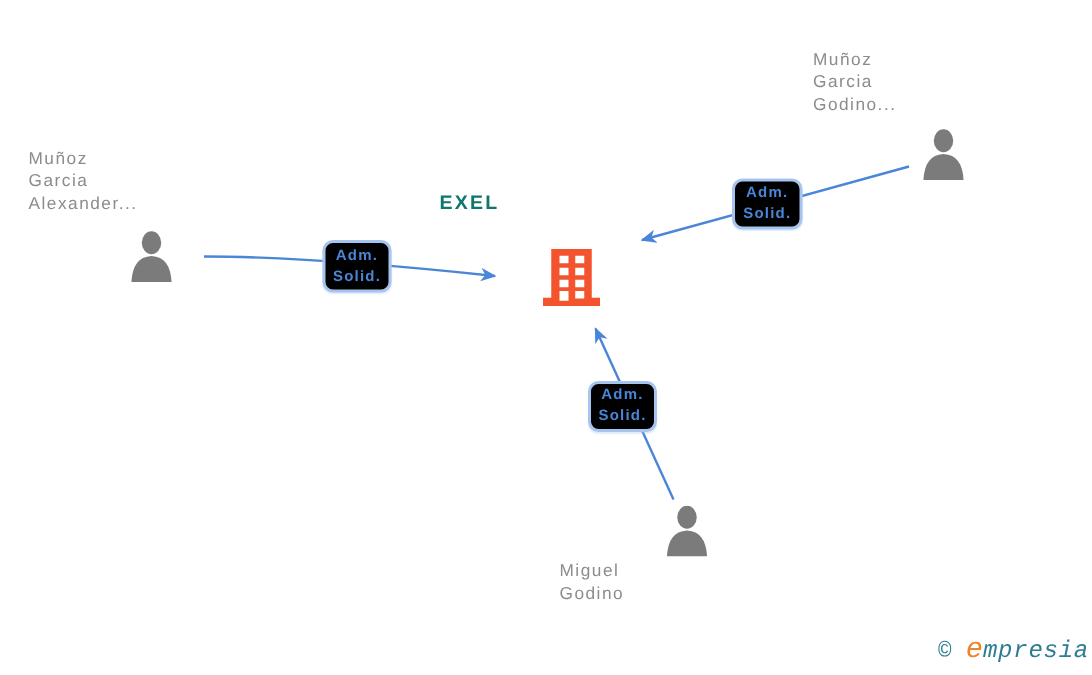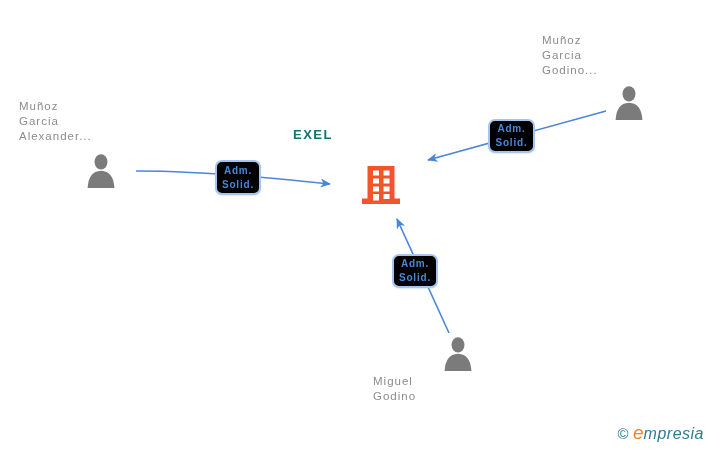--- a/index.html
+++ b/index.html
@@ -50,23 +50,23 @@
     color:#4a86d8;
     font-size:10px;
     font-weight:bold;
     letter-spacing:0.8px;
     line-height:14px;
     box-shadow:0 1px 1px rgba(166,196,238,0.35);
   }
 
   .watermark{
     position:absolute;
-    right:24px;
+    right:2px;
     bottom:6px;
-    font-family:Liberation Sans, sans-serif;
+    font-family:Liberation Mono, monospace;
     font-size:16px;
     color:#2e7d91;
     white-space:nowrap;
   }
   .watermark .copy{font-style:normal;font-size:15px;color:#2e7d91;}
   .watermark .brand-e{font-style:italic;font-size:19px;color:#f08229;}
   .watermark .brand-rest{font-style:italic;font-size:16px;color:#2e7d91;letter-spacing:0.5px;}
 </style>
 </head>
 <body>

